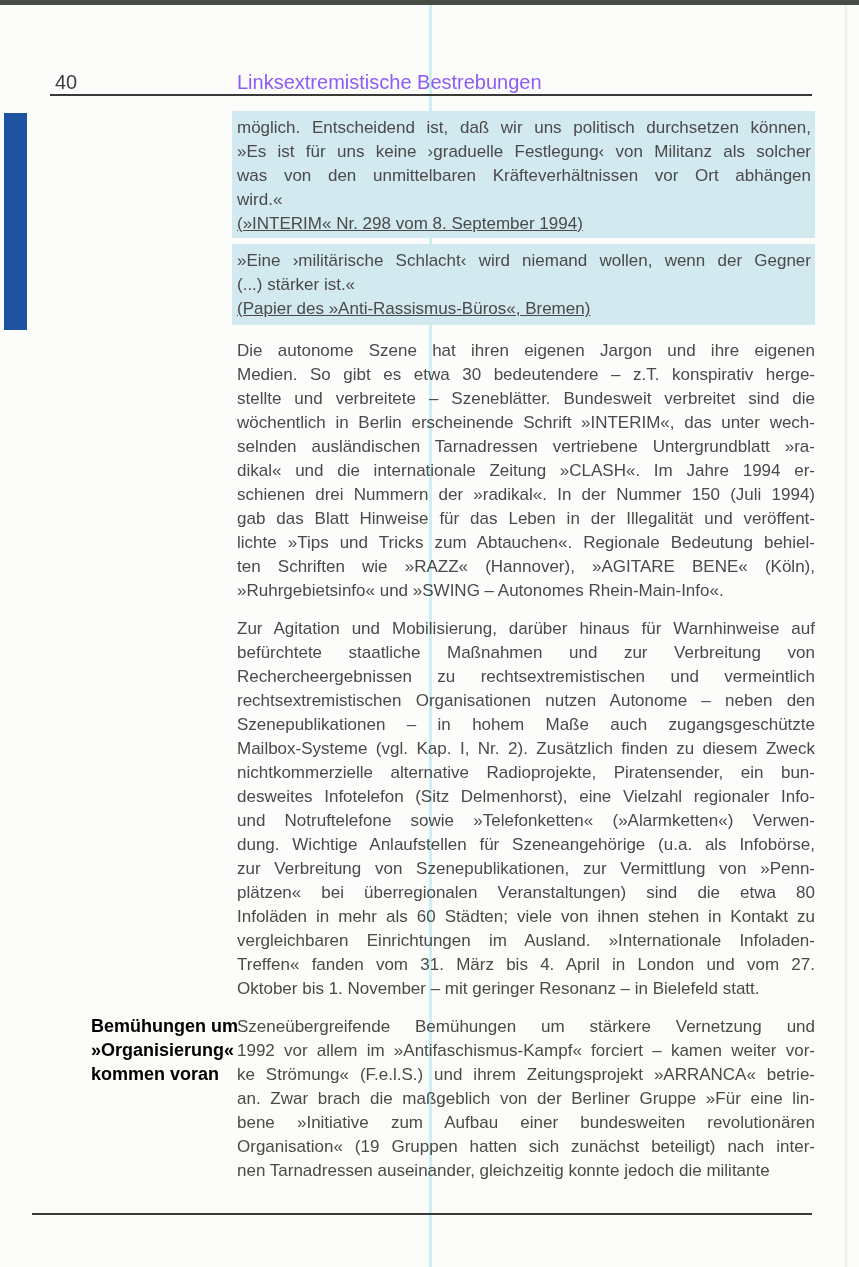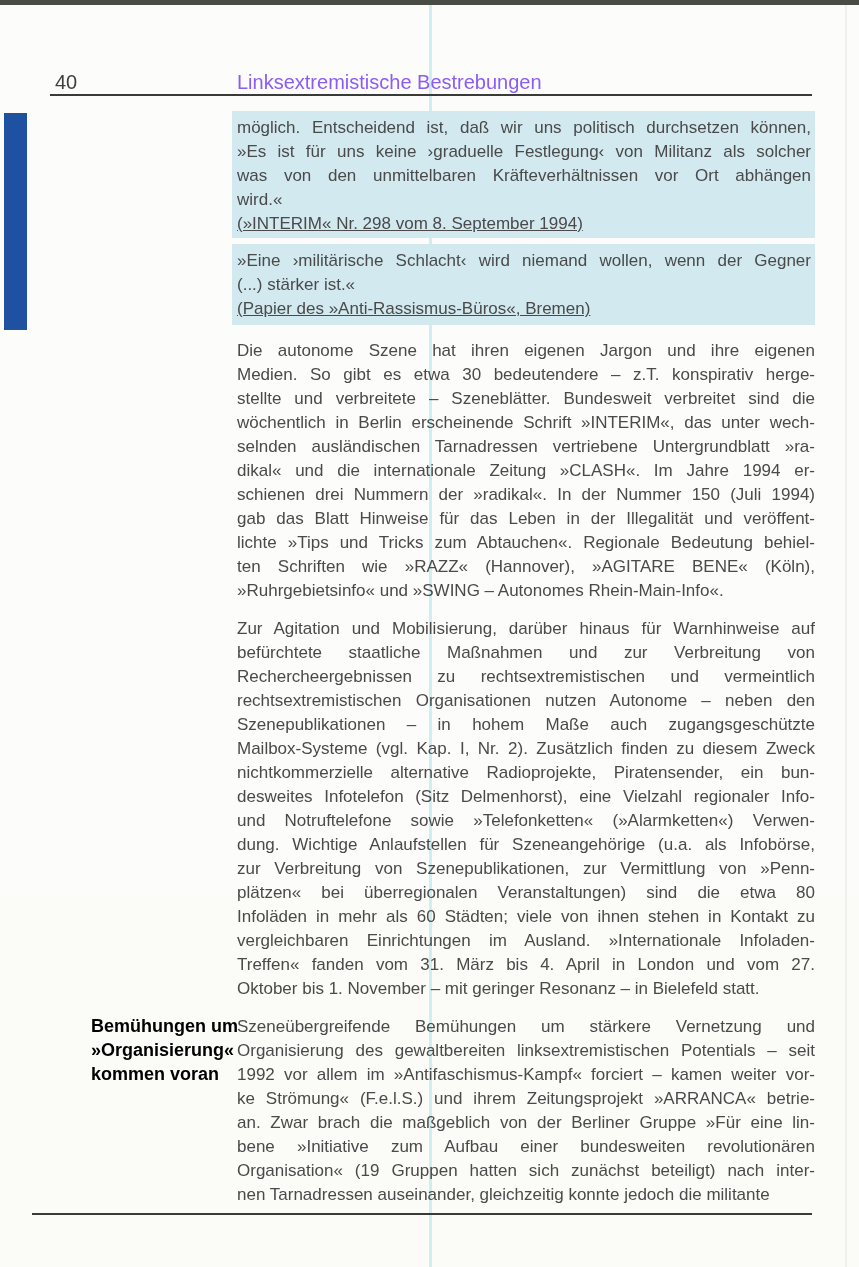--- a/index.html
+++ b/index.html
@@ -105,21 +105,20 @@
     </section>
 
   <aside class="note">
       <div class="tline">Bemühungen um</div>
       <div class="tline">»Organisierung«</div>
       <div class="tline tlast">kommen voran</div>
     </aside>
 
   <section class="para p3">
       <div class="tline">Szeneübergreifende Bemühungen um stärkere Vernetzung und</div>
-      <div class="tline">Organisierung des gewaltbereiten linksextremistischen Potentials – seit</div>
       <div class="tline">1992 vor allem im »Antifaschismus-Kampf« forciert – kamen weiter vor-</div>
       <div class="tline">ke Strömung« (F.e.l.S.) und ihrem Zeitungsprojekt »ARRANCA« betrie-</div>
       <div class="tline">an. Zwar brach die maßgeblich von der Berliner Gruppe »Für eine lin-</div>
       <div class="tline">bene »Initiative zum Aufbau einer bundesweiten revolutionären</div>
       <div class="tline">Organisation« (19 Gruppen hatten sich zunächst beteiligt) nach inter-</div>
       <div class="tline tlast">nen Tarnadressen auseinander, gleichzeitig konnte jedoch die militante</div>
     </section>
 
   <div class="bottom-rule"></div>
 </div>

